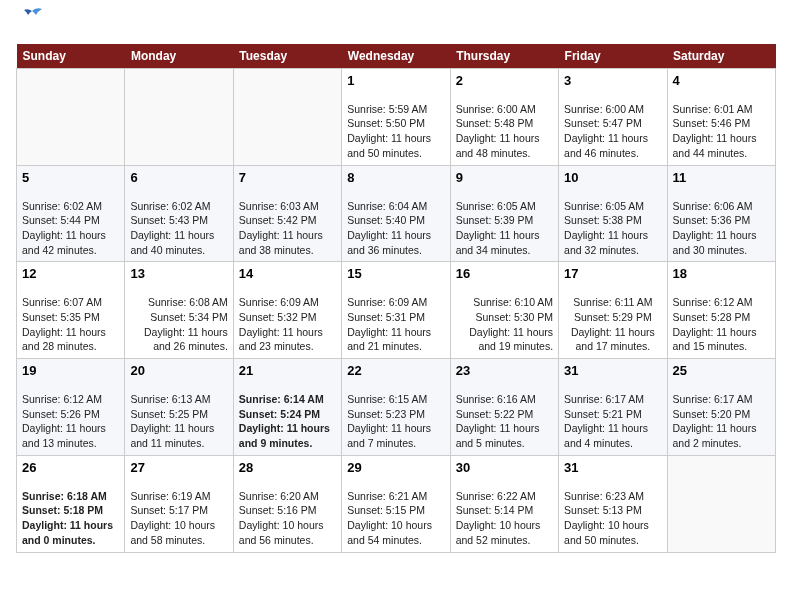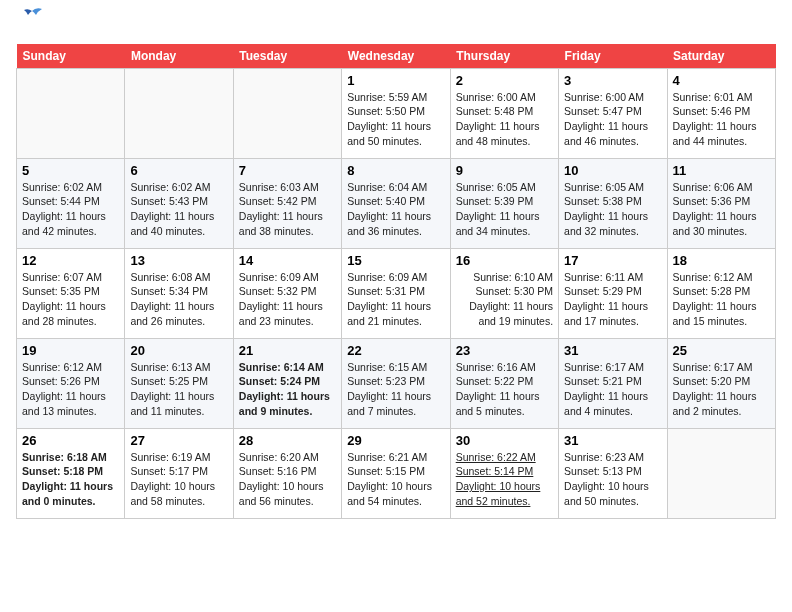--- a/index.html
+++ b/index.html
@@ -37,21 +37,21 @@
     .title-location {
       font-size: 14px;
       color: #444;
     }
     table {
       width: 100%;
       border-collapse: collapse;
       font-size: 11px;
     }
     thead tr th {
-      background: #ef4444;
+      background: #7f1d1d;
       color: #fff;
       text-align: left;
       padding: 5px 6px;
       font-size: 12px;
       font-weight: bold;
     }
     tbody tr td {
       border: 1px solid #ccc;
       vertical-align: top;
       padding: 4px 5px;
@@ -62,20 +62,21 @@
     .day-num {
       font-weight: bold;
       font-size: 13px;
       margin-bottom: 2px;
       display: block;
     }
     .cell-info {
       font-size: 10.5px;
       color: #222;
       line-height: 1.4;
+      margin-top: 14px;
     }
     .empty-cell { background: #f9f9f9; }
     tbody tr:nth-child(odd) { background: #fff; }
     tbody tr:nth-child(even) { background: #f5f7fa; }
   </style>
 </head>
 <body>
 
 <div class="header">
   <div class="logo">
@@ -184,21 +185,21 @@
       </tr>
       <tr>
         <td>
           <span class="day-num">12</span>
           <div class="cell-info" style="white-space: pre-line;">Sunrise: 6:07 AM
 Sunset: 5:35 PM
 Daylight: 11 hours and 28 minutes.</div>
         </td>
         <td>
           <span class="day-num">13</span>
-          <div class="cell-info" style="white-space: pre-line;">Sunrise: 6:08 AM
+          <div class="cell-info" style="white-space: pre-line; text-align: right;">Sunrise: 6:08 AM
 Sunset: 5:34 PM
 Daylight: 11 hours and 26 minutes.</div>
         </td>
         <td>
           <span class="day-num">14</span>
           <div class="cell-info" style="white-space: pre-line;">Sunrise: 6:09 AM
 Sunset: 5:32 PM
 Daylight: 11 hours and 23 minutes.</div>
         </td>
         <td>
@@ -208,21 +209,21 @@
 Daylight: 11 hours and 21 minutes.</div>
         </td>
         <td>
           <span class="day-num">16</span>
           <div class="cell-info" style="white-space: pre-line; text-align: right;">Sunrise: 6:10 AM
 Sunset: 5:30 PM
 Daylight: 11 hours and 19 minutes.</div>
         </td>
         <td>
           <span class="day-num">17</span>
-          <div class="cell-info" style="white-space: pre-line;">Sunrise: 6:11 AM
+          <div class="cell-info" style="white-space: pre-line; text-align: center;">Sunrise: 6:11 AM
 Sunset: 5:29 PM
 Daylight: 11 hours and 17 minutes.</div>
         </td>
         <td>
           <span class="day-num">18</span>
           <div class="cell-info" style="white-space: pre-line;">Sunrise: 6:12 AM
 Sunset: 5:28 PM
 Daylight: 11 hours and 15 minutes.</div>
         </td>
       </tr>
@@ -290,21 +291,21 @@
 Daylight: 10 hours and 56 minutes.</div>
         </td>
         <td>
           <span class="day-num">29</span>
           <div class="cell-info" style="white-space: pre-line;">Sunrise: 6:21 AM
 Sunset: 5:15 PM
 Daylight: 10 hours and 54 minutes.</div>
         </td>
         <td>
           <span class="day-num">30</span>
-          <div class="cell-info" style="white-space: pre-line; text-decoration: underline;">Sunrise: 6:22 AM
+          <div class="cell-info" style="white-space: pre-line;">Sunrise: 6:22 AM
 Sunset: 5:14 PM
 Daylight: 10 hours and 52 minutes.</div>
         </td>
         <td>
           <span class="day-num">31</span>
           <div class="cell-info" style="white-space: pre-line;">Sunrise: 6:23 AM
 Sunset: 5:13 PM
 Daylight: 10 hours and 50 minutes.</div>
         </td>
         <td class="empty-cell"></td>

